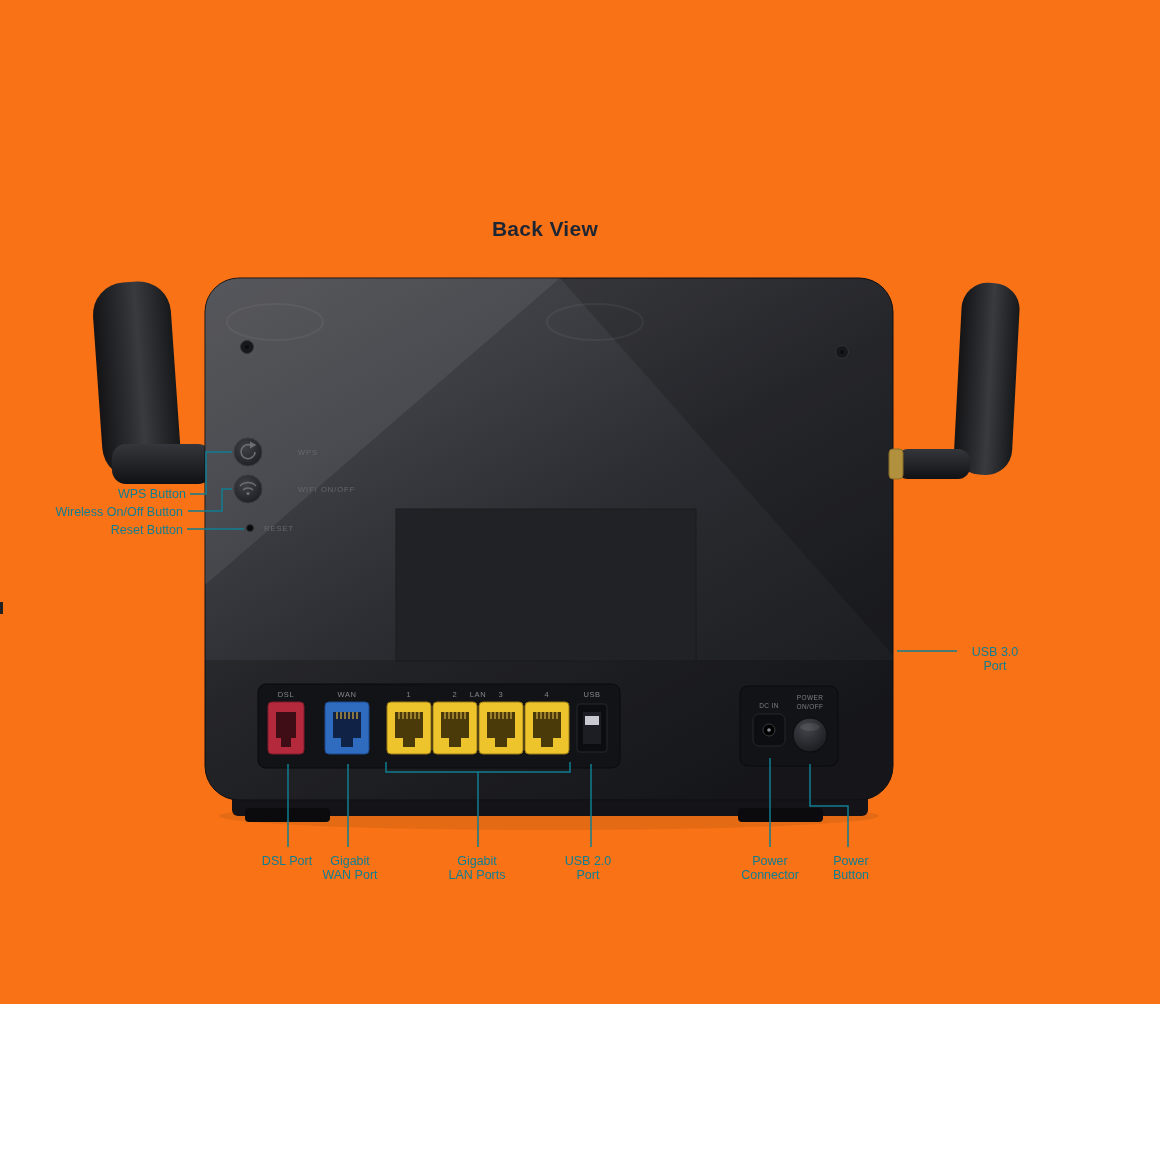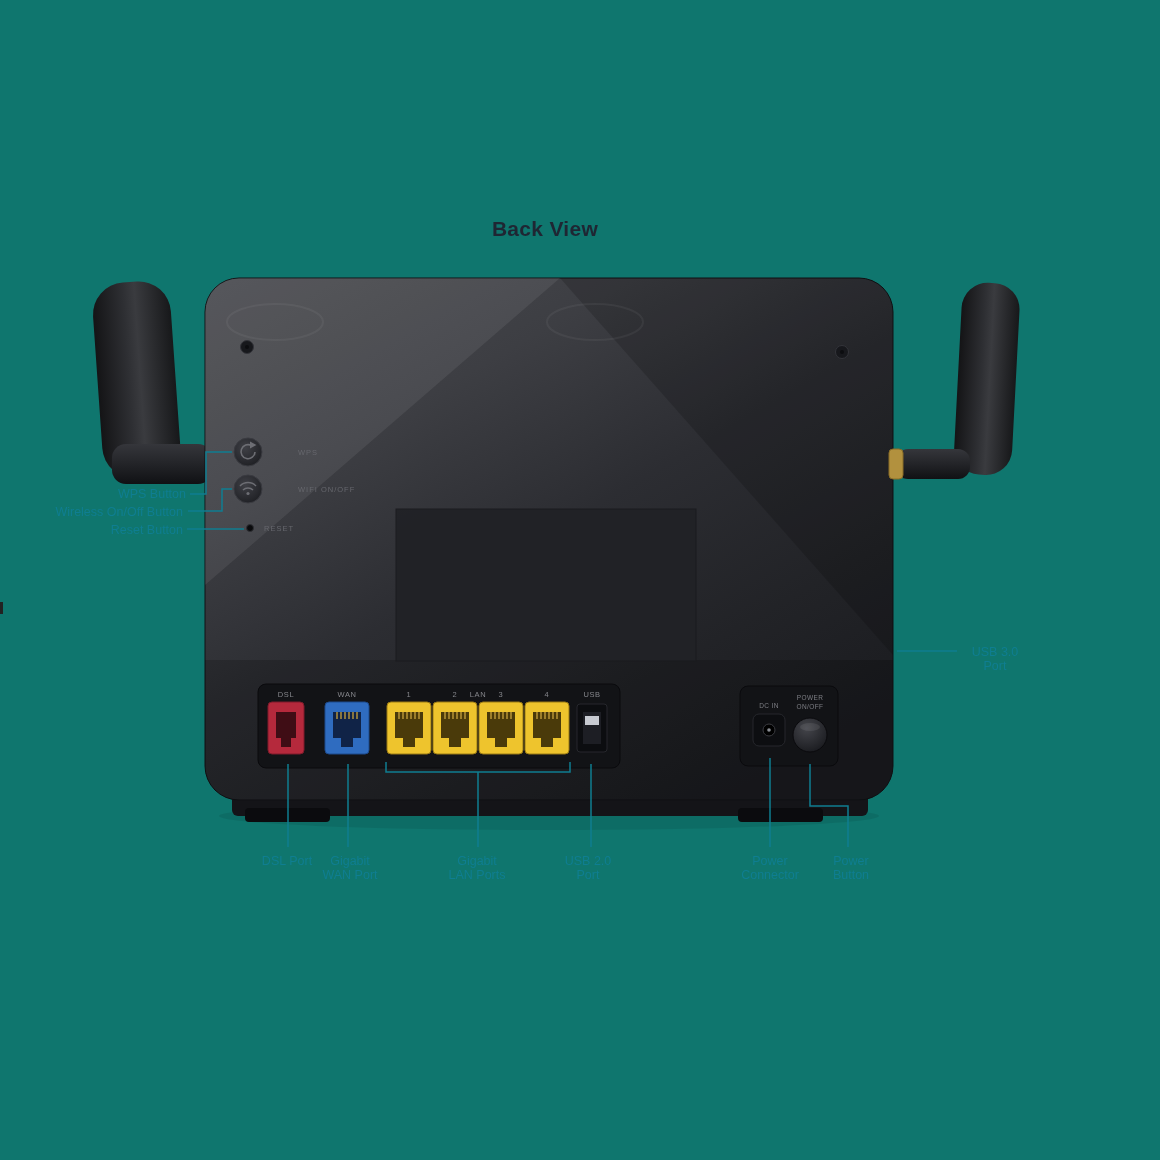--- a/index.html
+++ b/index.html
@@ -1,16 +1,16 @@
 <!DOCTYPE html>
 <html><head>
 <meta charset="utf-8">
 <style>
   html,body{margin:0;padding:0;background:#ffffff;}
-  .canvas{position:relative;width:1160px;height:1160px;background:#0f766e;overflow:hidden;}
+  .canvas{position:relative;width:1160px;height:1004px;background:#f97316;overflow:hidden;}
   svg text{font-family:"Liberation Sans","DejaVu Sans",sans-serif;}
   .title-text{font-size:21px;font-weight:bold;fill:#1f2633;letter-spacing:.3px;}
   .callout-text{font-size:12.5px;fill:#0f7e91;}
   .callout-line{stroke:#0f7e91;stroke-width:1.5;fill:none;}
   .micro-label{font-size:7.5px;fill:#85868b;letter-spacing:.6px;}
   .micro-label-dim{font-size:7.5px;fill:#66676d;letter-spacing:1px;}
   .micro-label-xs{font-size:6.5px;fill:#7d7e84;letter-spacing:.4px;}
 </style>
 </head>
 <body>

